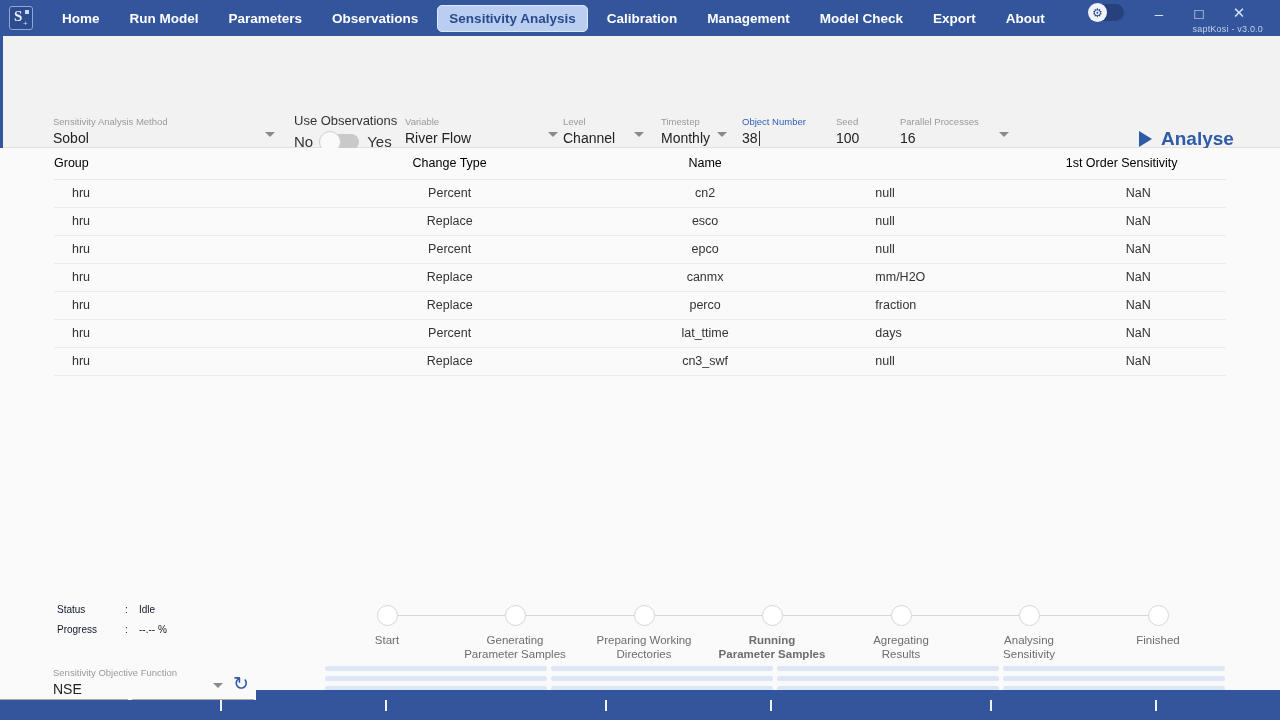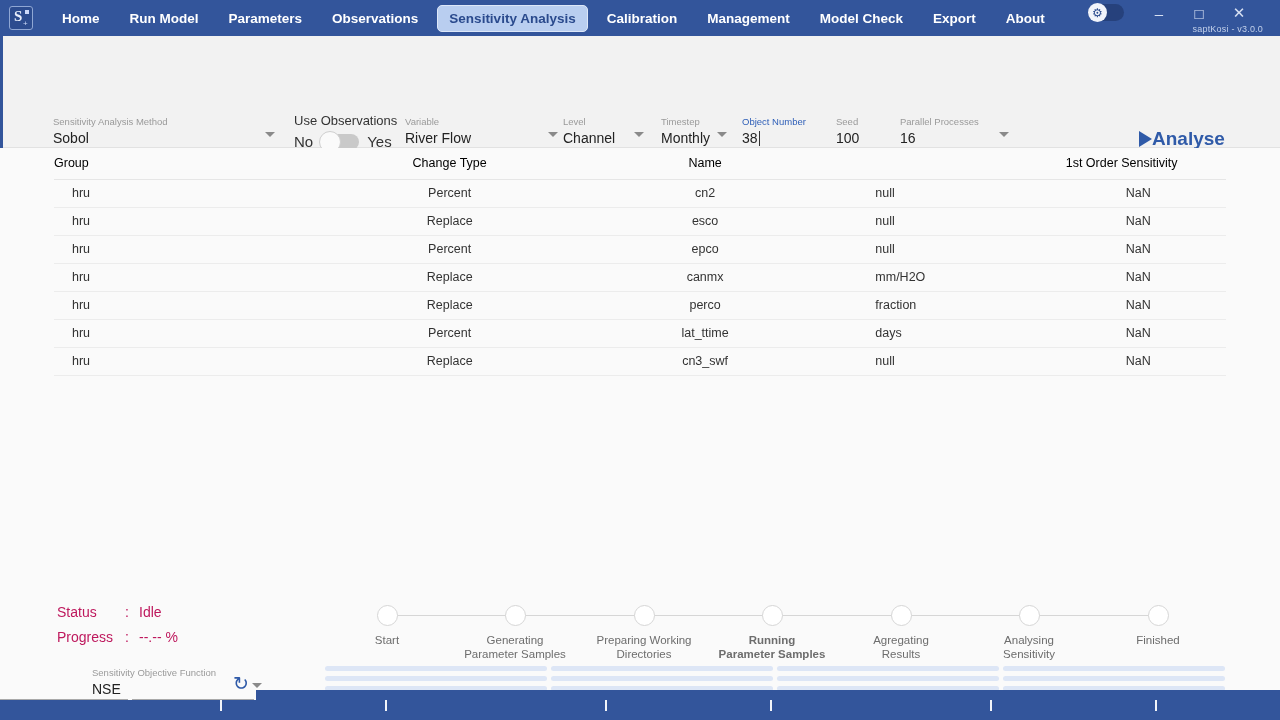--- a/index.html
+++ b/index.html
@@ -127,21 +127,21 @@
     background: #c9c9c9; position: relative;
   }
   .switch .knob {
     position: absolute; left: -2px; top: -3px;
     width: 22px; height: 22px; border-radius: 50%;
     background: #fafafa; border: 1px solid #cfcfcf;
   }
 
   .analyse-btn {
     position: absolute; left: 1139px; top: 92px;
-    display: flex; align-items: center; gap: 0;
+    display: flex; align-items: center; gap: 9px;
     color: #2f5aa8; font-size: 19px; font-weight: bold;
   }
   .analyse-btn .play {
     width: 0; height: 0;
     border-top: 8px solid transparent; border-bottom: 8px solid transparent;
     border-left: 13px solid #2f5aa8;
   }
 
   
   .left-rail {
@@ -174,26 +174,26 @@
   thead .col-unit { padding-left: 0 !important; }
   .col-sens { width: 160px; text-align: left !important; padding-left: 60px !important; }
   thead .col-sens { padding-left: 0 !important; text-align: center; }
 
   
   .bottom {
     position: absolute; top: 585px; left: 0; width: 1280px; height: 120px;
     background: #fafafa;
   }
   .status-block { position: absolute; left: 57px; top: 19px; }
-  .status-line { display: flex; font-size: 14px; color: #be185d; margin-bottom: 9px; }
+  .status-line { display: flex; font-size: 10px; color: #0f172a; margin-bottom: 9px; }
   .status-line .k { width: 68px; }
   .status-line .sep { width: 14px; }
 
   .sof {
-    position: absolute; left: 53px; top: 82px; width: 172px; margin-left: 39px;
+    position: absolute; left: 53px; top: 82px; width: 172px;
   }
   .refresh-icon {
     position: absolute; left: 233px; top: 87px;
     color: #2f5aa8; font-size: 19px;
   }
 
   
   .stepper {
     position: absolute; left: 370px; top: 16px; width: 800px; height: 78px;
   }

